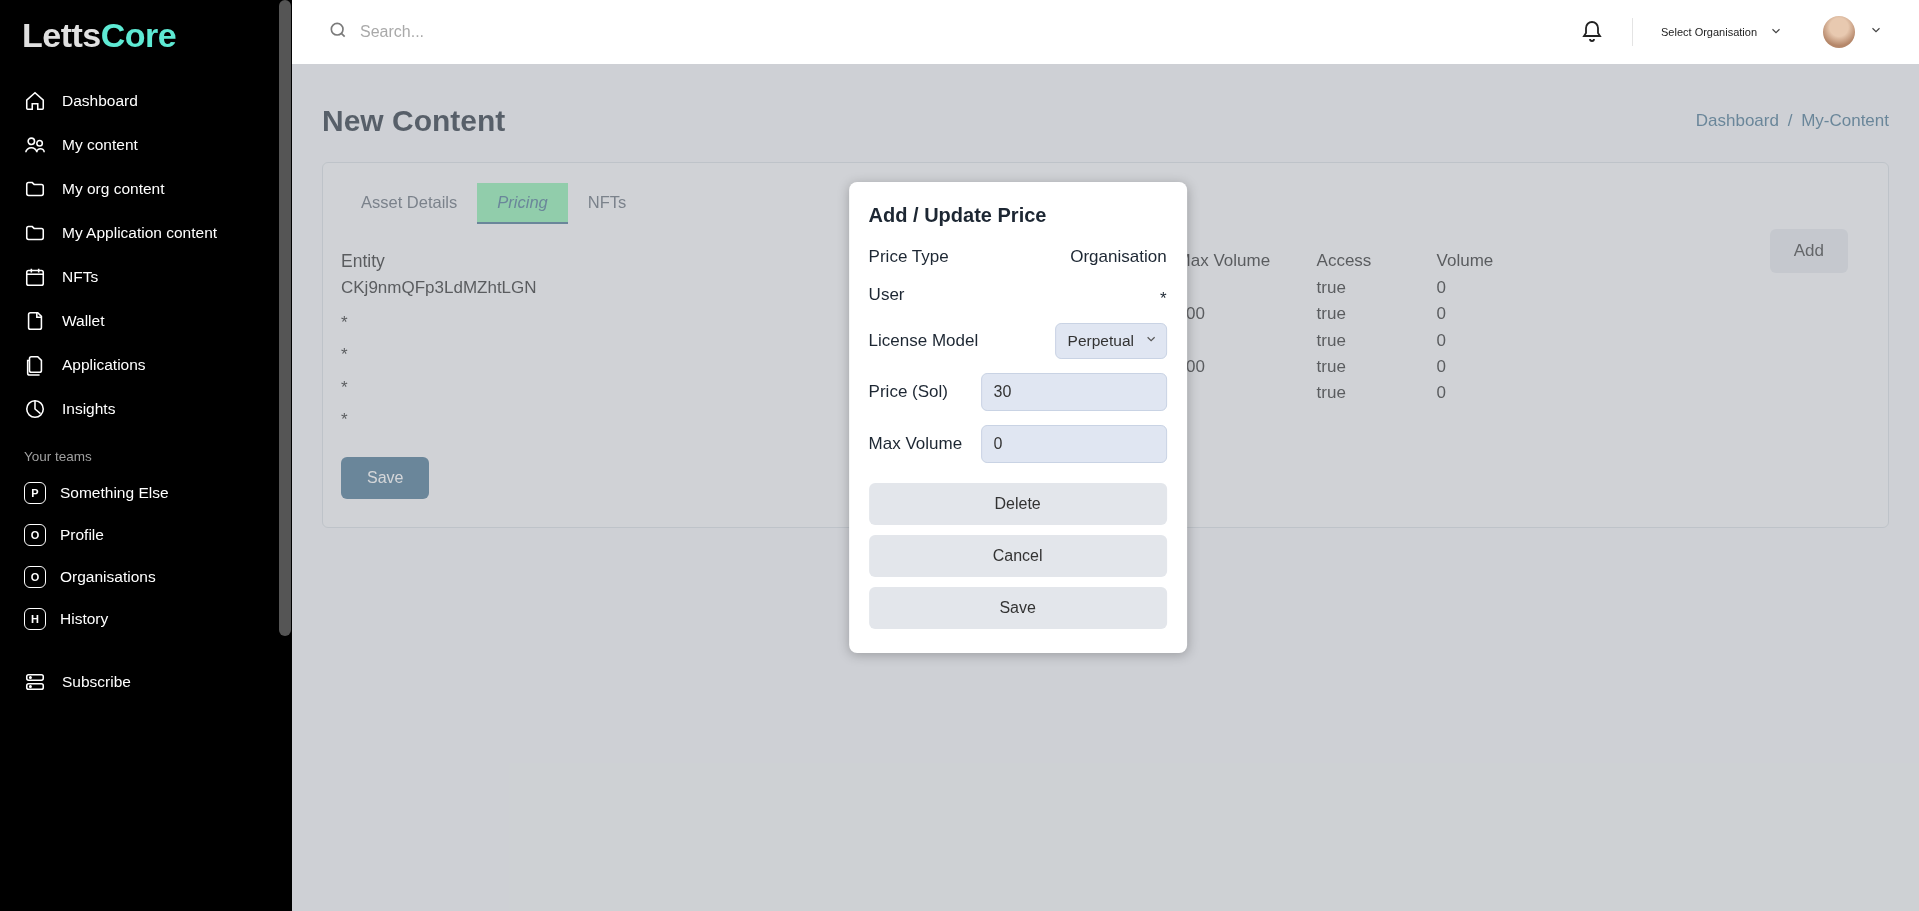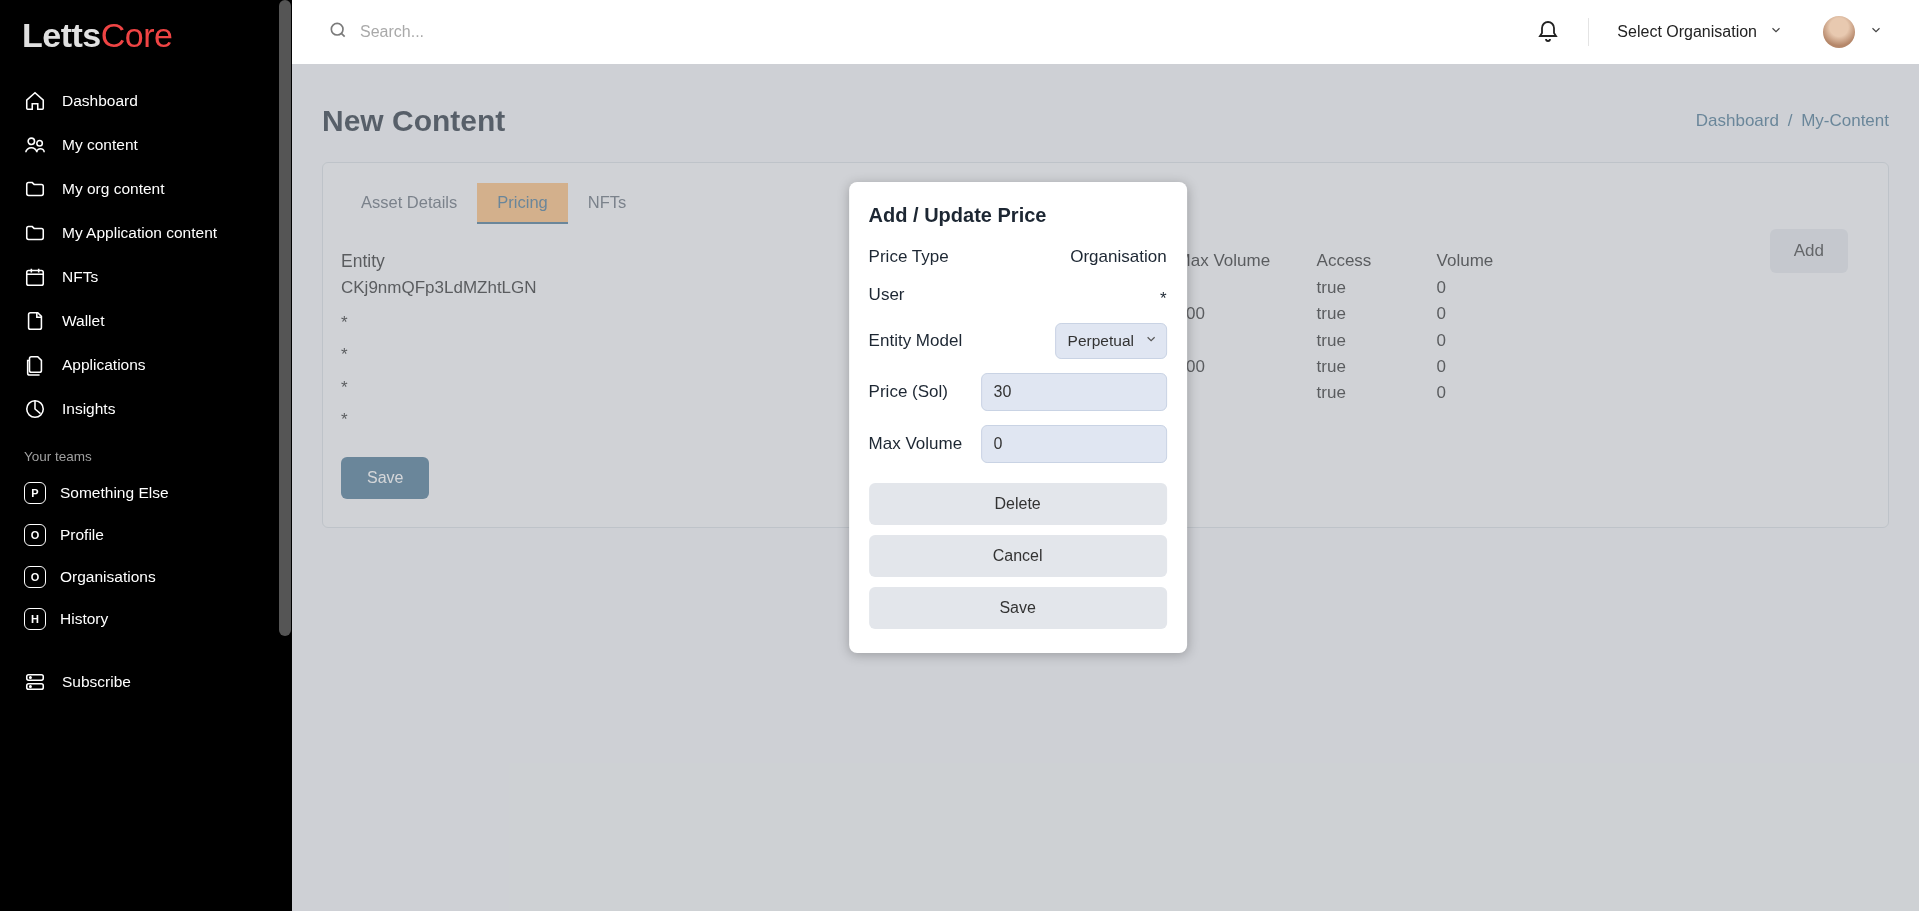--- a/index.html
+++ b/index.html
@@ -6,21 +6,21 @@
   body {
     width: 1919px; height: 911px; overflow: hidden; display: flex; background: #f4f5f7; position: relative;
   }
   
   .sidebar {
     width: 278px; height: 100%; background: #000; color: #fff; flex-shrink: 0;
     display: flex; flex-direction: column; padding-bottom: 20px; overflow-y: auto;
   }
   .logo { padding: 16px 22px 24px 22px; font-size: 34px; font-weight: 700; letter-spacing: -0.5px; }
   .logo .letts { color: #e0e0e0; }
-  .logo .core { color: #ef4444; font-weight: 400; margin-top: 12px; }
+  .logo .core { color: #5eead4; font-weight: 700; margin-top: 12px; }
   .nav { display: flex; flex-direction: column; }
   .nav-item {
     display: flex; align-items: center; gap: 16px; padding: 11px 24px;
     color: #fff; cursor: pointer; font-size: 15.5px;
   }
   .nav-item .ico { width: 22px; height: 22px; flex-shrink:0; display:flex; align-items:center; justify-content:center; }
   .nav-item svg { stroke: #fff; fill: none; stroke-width: 1.7; }
   .team-label { padding: 18px 24px 8px 24px; font-size: 13.5px; color: #a0a0a0; }
   .team-item {
     display: flex; align-items: center; gap: 14px; padding: 10px 24px;
@@ -47,21 +47,21 @@
   .search svg { stroke:#7a7a7a; fill:none; stroke-width:2; width:20px; height:20px; }
   .search input {
     border: none; outline: none; font-size: 16px; width: 400px; color:#333; background:transparent;
   }
   .search input::placeholder { color: #a9a9a9; }
   .topbar-spacer { flex: 1; }
   .notif { width: 24px; height: 24px; margin-right: 28px; cursor:pointer; }
   .notif svg { stroke:#222; fill:none; stroke-width:1.8; width:24px; height:24px; }
   .divider { width:1px; height:28px; background:#e4e4e4; margin-right:28px; }
   .org-select {
-    display:flex; align-items:center; gap:12px; color:#222; font-size:16px; cursor:pointer; margin-right:40px;
+    display:flex; align-items:center; gap:12px; color:#222; font-size:11px; cursor:pointer; margin-right:40px;
   }
   .chev svg { width:14px; height:14px; stroke:#444; fill:none; stroke-width:2; }
   .avatar {
     width:32px; height:32px; border-radius:50%; background: radial-gradient(circle at 50% 35%, #e8c9b0 35%, #b5876a 70%);
     display:flex; align-items:center; justify-content:center; font-size:11px; color:#5a3a1a; margin-right:14px; cursor:pointer;
   }
   .user-chev { cursor:pointer; }
   
   .overlay {
     position: absolute; top:64px; left:0; right:0; bottom:0; background: rgba(160,165,170,0.45);
@@ -75,21 +75,21 @@
   .breadcrumb .bc-link { color:#3f6e8c; cursor:pointer; }
   .breadcrumb .sep { color:#3f6e8c; margin:0 4px; }
   .card {
     background:#f7f8fa; border:1px solid #d8dde2; border-radius:6px; padding: 20px 18px 28px 18px;
     position: relative;
   }
   .tabs { display:flex; gap:0; border-bottom:1px solid transparent; margin-bottom:26px; }
   .tab {
     padding:10px 20px; font-size:16.5px; color:#5d6672; cursor:pointer;
   }
-  .tab.active { background:#fdba74; color:#3f6e8c; border-bottom:2px solid #3f6e8c; font-weight:500; }
+  .tab.active { background:#86efac; color:#3f6e8c; border-bottom:2px solid #3f6e8c; font-weight:500;font-style:italic; }
   .add-btn {
     position:absolute; top: 66px; right:40px; background:#e3e6eb; color:#333; border:none;
     padding: 12px 24px; font-size:17px; border-radius:6px; cursor:pointer;
   }
   .content-body { display:flex; gap:60px; }
   .left-col { display:flex; flex-direction:column; gap:6px; }
   .entity-label { font-size:17.5px; color:#222; margin-bottom: 0; }
   .entity-val { font-size:17px; color:#222; margin-bottom: 6px; }
   .star { font-size:17px; color:#222; line-height:1.55; }
   .save-btn {
@@ -354,21 +354,21 @@
     <h2>Add / Update Price</h2>
     <div class="mrow">
       <span>Price Type</span>
       <span class="val">Organisation</span>
     </div>
     <div class="mrow">
       <span>User</span>
       <span class="star2">*</span>
     </div>
     <div class="mrow">
-      <span>Entity Model</span>
+      <span>License Model</span>
       <div class="sel wide">
         <span>Perpetual</span>
         <span class="chev"><svg viewBox="0 0 24 24">
               <path d="m6 9 6 6 6-6"></path>
             </svg></span>
       </div>
     </div>
     <div class="mrow">
       <span>Price (Sol)</span>
       <input class="minput" value="30" style="">

